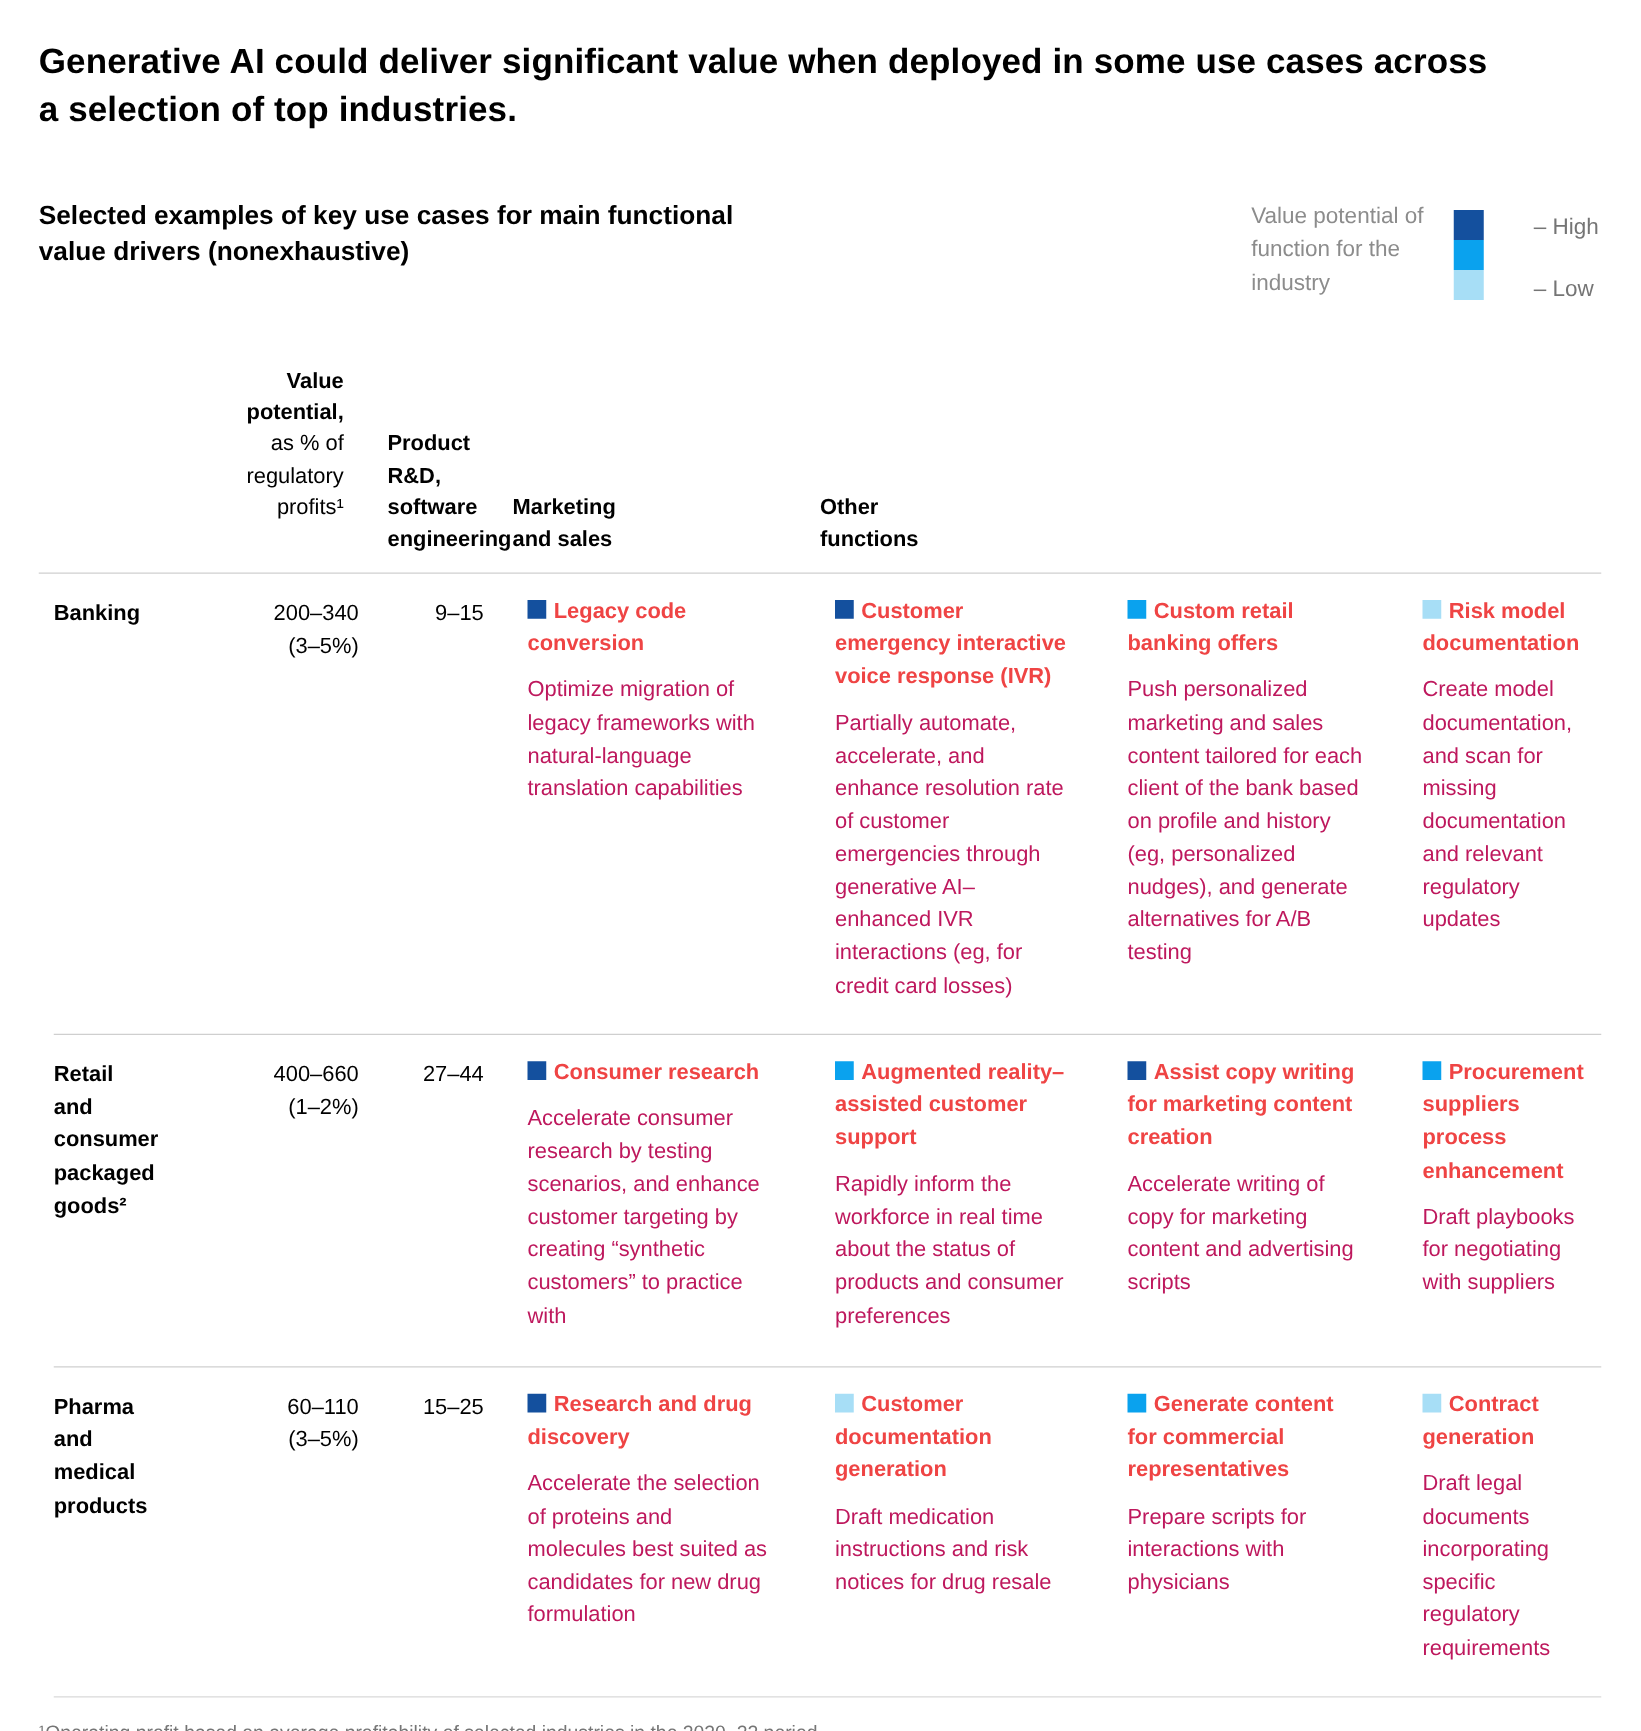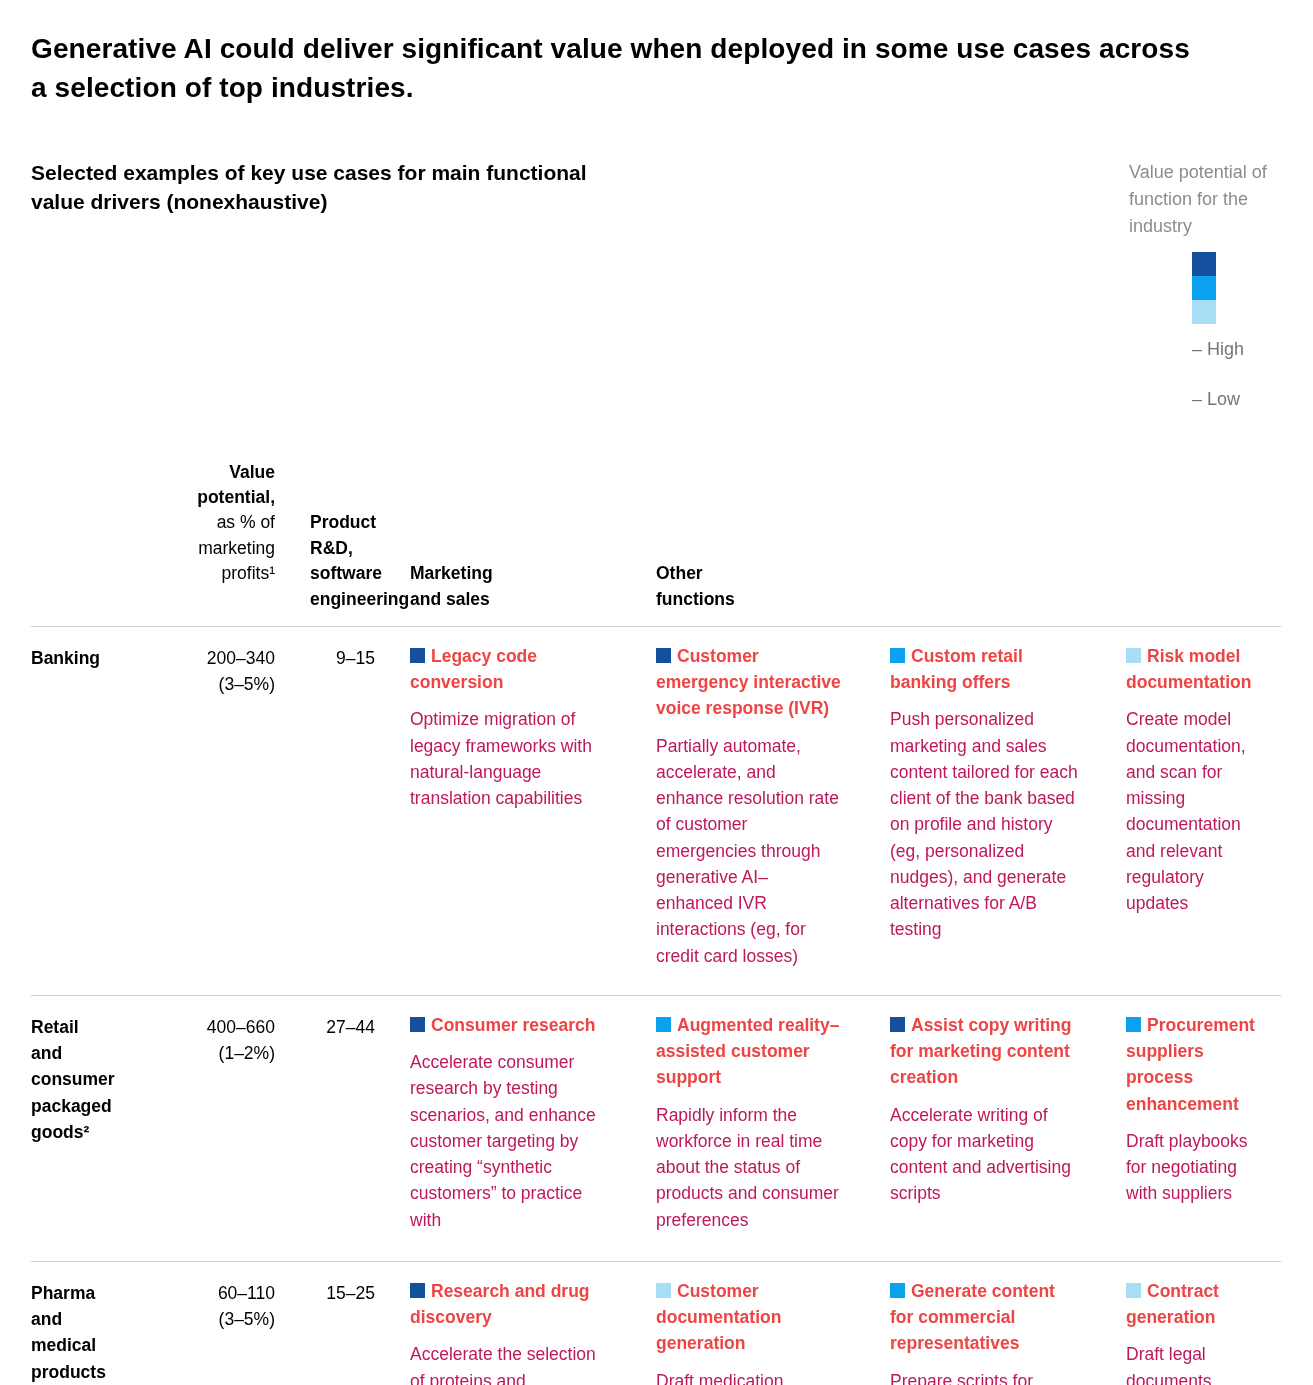--- a/index.html
+++ b/index.html
@@ -17,21 +17,21 @@
   }
 
   .subhead-row {
     margin-top: 52px;
     display: flex; justify-content: space-between; align-items: flex-start;
   }
   .exhibit-subtitle {
     font-size: 21px; font-weight: 700; line-height: 1.38;
     white-space: pre-line;
   }
-  .legend { display: flex; align-items: center; gap: 12px; padding-right: 2px; flex-direction: column; }
+  .legend { display: flex; align-items: flex-end; gap: 12px; padding-right: 2px; }
   .legend-label {
     font-size: 18px; line-height: 1.5; color: #8c8c8c;
     width: 150px;
   }
   .legend-swatches { display: flex; flex-direction: column; }
   .legend-swatches .sw { width: 24px; height: 24px; display: block; }
   .legend-ticks {
     display: flex; flex-direction: column; justify-content: space-between;
     height: 72px; font-size: 18px; color: #757575; line-height: 1; margin-left: 28px;
   }
@@ -43,21 +43,21 @@
     display: grid;
     grid-template-columns: 112px 132px 100px 246px 234px 236px 1fr;
   }
   .thead { align-items: end; padding-bottom: 14px; border-bottom: 1px solid #cfcfcf; }
   .h { font-size: 17.5px; line-height: 1.45; }
   .h.num { text-align: right; white-space: pre-line; }
   .h .bold { font-weight: 700; display: block; white-space: pre-line; }
   .h .reg  { font-weight: 400; display: block; white-space: pre-line; }
   .h.fn { font-weight: 700; white-space: pre-line; padding-left: 35px; }
 
-  .trow { border-bottom: 1px solid #cfcfcf; padding: 16px 0 26px 0; }
+  .trow { border-bottom: 1px solid #cfcfcf; padding: 16px 0 26px 0; margin-left: 12px; }
   .trow:last-child { border-bottom: 1px solid #d9d9d9; }
   .cell { font-size: 17.5px; line-height: 1.5; }
   .industry { font-weight: 700; white-space: pre-line; padding-top: 2px; }
   .numcell { text-align: right; white-space: pre-line; padding-top: 2px; }
   .fncell { padding-left: 35px; padding-right: 12px; }
   .usecase-title { color: #ef4444; font-weight: 700; }
   .sq {
     display: inline-block; width: 15px; height: 15px;
     margin-right: 6px; vertical-align: -1px;
   }
@@ -95,21 +95,21 @@
     </div>
   </div>
 
   <div class="gtable">
 
     <div class="grid-row thead">
       <div class="h"></div>
       <div class="h num">
         <span class="bold">Value
 potential,</span><span class="reg">as % of
-marketing
+regulatory
 profits¹</span>
       </div>
       <div class="h fn">Product R&amp;D,
 software
 engineering</div>
       <div class="h fn">Marketing
 and sales</div>
       <div class="h fn">Other
 functions</div>
     </div>

